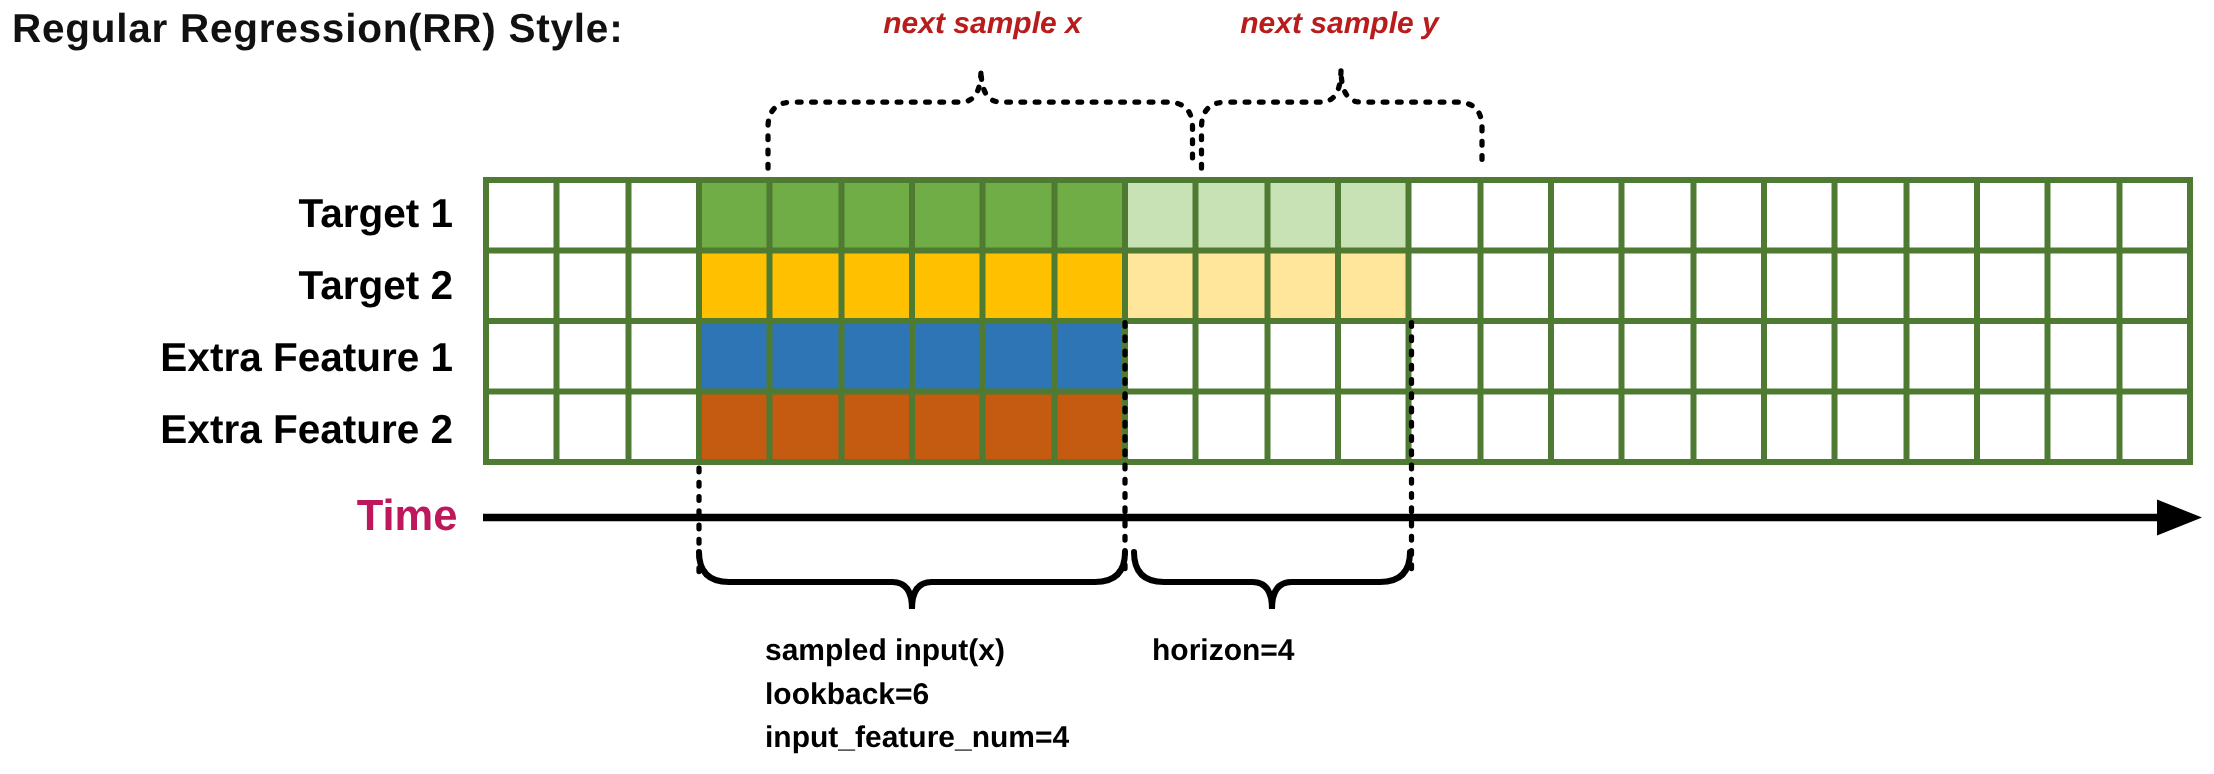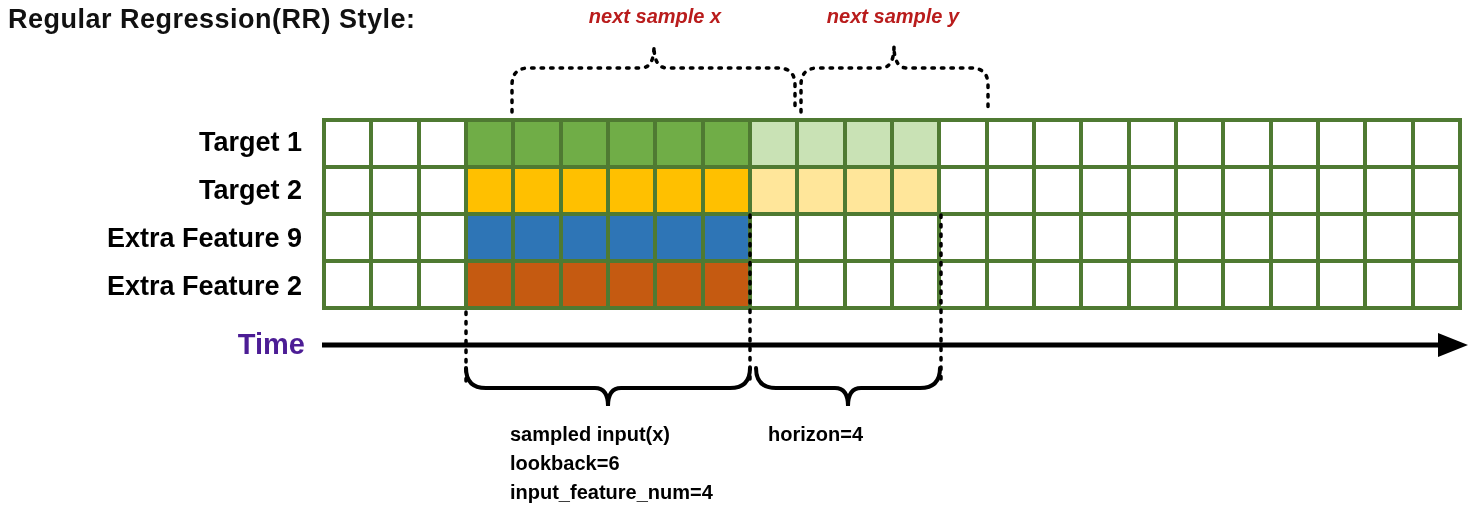--- a/index.html
+++ b/index.html
@@ -13,42 +13,42 @@
   .next-y { left:783px; }
 
   .row-labels { position:absolute; left:0; top:118px; width:312px; height:192px; display:flex; flex-direction:column; }
   .row-label { flex:1; display:flex; align-items:center; justify-content:flex-end; padding-right:10px; font-size:27px; font-weight:bold; color:#000; white-space:nowrap; }
 
   .grid { position:absolute; left:322px; top:118px; width:1140px; height:192px;
           display:grid; grid-template-columns:repeat(24, 1fr); grid-auto-rows:1fr;
           gap:4px; padding:4px; }
   .cell { background:#ffffff; }
 
-  .time-label { position:absolute; left:150px; top:328px; width:155px; text-align:right; font-size:29px; font-weight:bold; color:#4c1d95; }
+  .time-label { position:absolute; left:150px; top:328px; width:155px; text-align:right; font-size:29px; font-weight:bold; color:#be185d; }
 
   .overlay { position:absolute; left:0; top:0; width:1476px; height:516px; pointer-events:none; }
 
   .text-block { position:absolute; font-size:20px; font-weight:bold; color:#000000; line-height:29px; white-space:nowrap; }
   .input-block { left:510px; top:420px; }
   .output-block { left:768px; top:420px; }
 </style>
 </head>
 <body>
 
 <div class="canvas">
 
   <div class="title">Regular Regression(RR) Style:</div>
 
   <div class="sample-label next-x">next sample x</div>
   <div class="sample-label next-y">next sample y</div>
 
   <div class="row-labels">
     <div class="row-label">Target 1</div>
     <div class="row-label">Target 2</div>
-    <div class="row-label">Extra Feature 9</div>
+    <div class="row-label">Extra Feature 1</div>
     <div class="row-label">Extra Feature 2</div>
   </div>
 
   <div class="grid" id="grid" style="background: rgb(79, 122, 50);">
       <div class="cell" style="background: rgb(255, 255, 255);"></div>
       <div class="cell" style="background: rgb(255, 255, 255);"></div>
       <div class="cell" style="background: rgb(255, 255, 255);"></div>
       <div class="cell" style="background: rgb(112, 173, 71);"></div>
       <div class="cell" style="background: rgb(112, 173, 71);"></div>
       <div class="cell" style="background: rgb(112, 173, 71);"></div>

